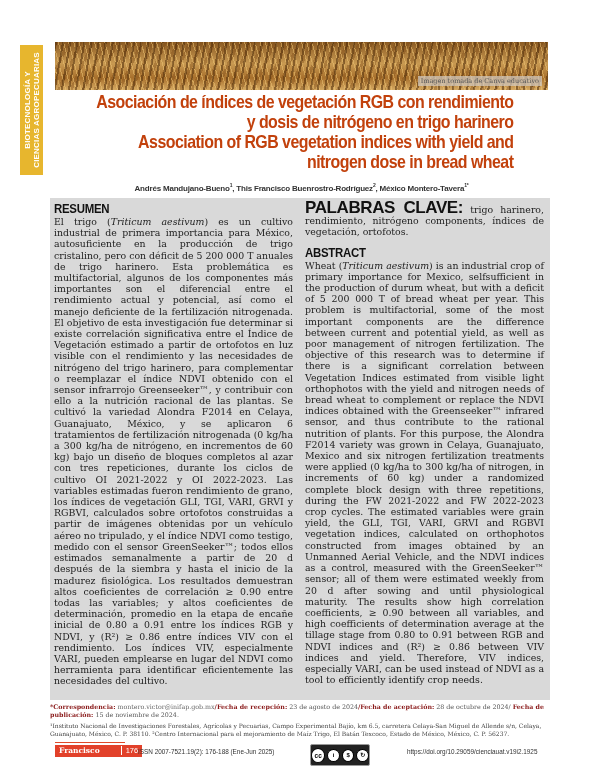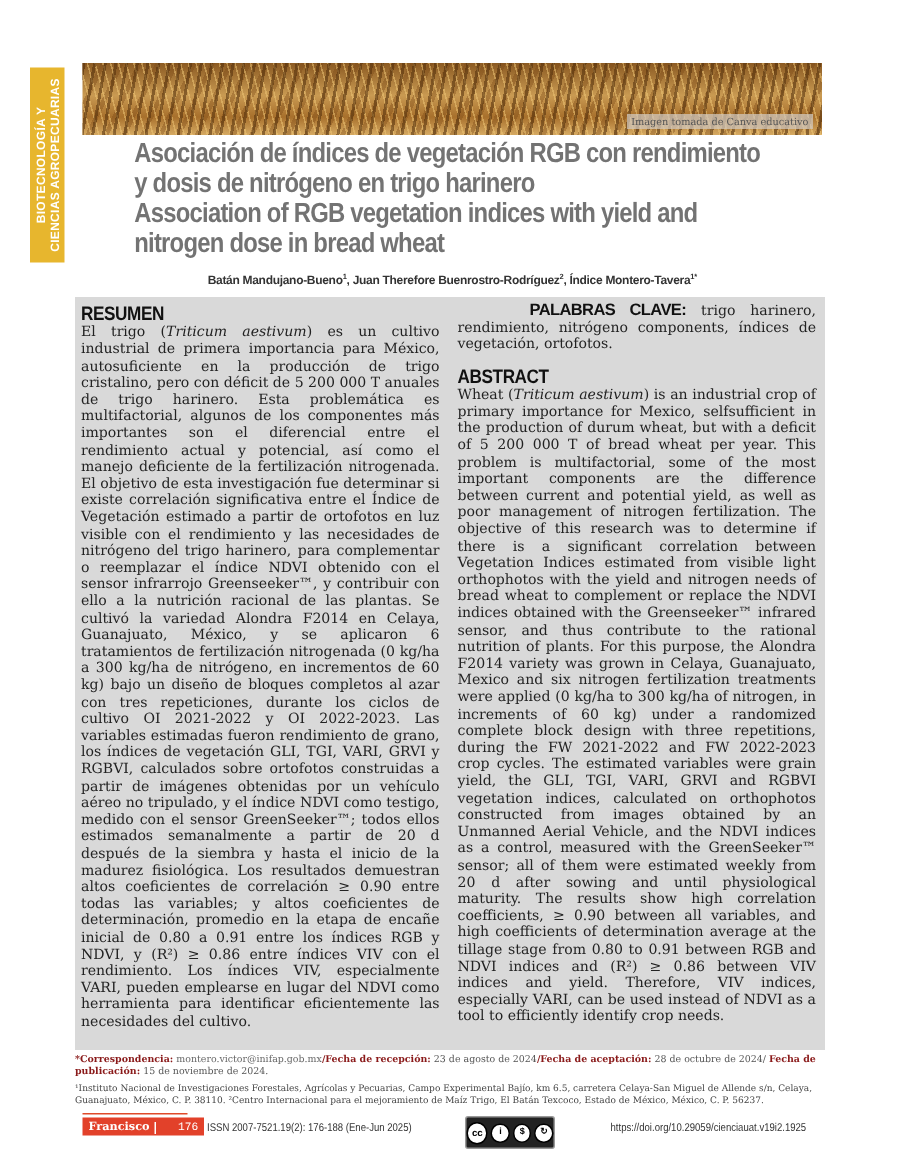--- a/index.html
+++ b/index.html
@@ -6,40 +6,40 @@
   body { width:600px; height:778px; background:#ffffff; position:relative; overflow:hidden; font-family:"DejaVu Serif", serif; color:#222; }
   .side-tab { position:absolute; left:20px; top:45px; width:23px; height:130px; background:#e7b62e; }
   .side-tab span { position:absolute; left:50%; top:50%; transform:translate(-50%,-50%) rotate(-90deg); white-space:nowrap; color:#fff; font-family:"Liberation Sans", sans-serif; font-weight:bold; font-size:8px; line-height:9px; text-align:center; letter-spacing:0.2px; }
   .banner { position:absolute; left:55px; top:42px; width:493px; height:48px; overflow:hidden;
     background:
       repeating-linear-gradient(100deg, rgba(80,45,10,0.55) 0 2px, rgba(0,0,0,0) 2px 7px),
       repeating-linear-gradient(75deg, rgba(240,200,120,0.5) 0 1px, rgba(0,0,0,0) 1px 5px),
       repeating-linear-gradient(115deg, rgba(120,70,20,0.35) 0 3px, rgba(0,0,0,0) 3px 11px),
       linear-gradient(180deg, #8b5a22 0%, #c99a52 45%, #a8702c 75%, #d6aa62 100%); }
   .banner-credit { position:absolute; right:6px; bottom:4px; background:rgba(210,200,190,0.75); color:#555; font-size:6.5px; padding:1px 3px; font-family:"DejaVu Serif", serif; }
-  .titles { position:absolute; left:55px; top:92px; width:493px; text-align:left; font-family:"Liberation Sans", sans-serif; font-weight:bold; color:#737373; }
+  .titles { position:absolute; left:55px; top:92px; width:493px; text-align:right; font-family:"Liberation Sans", sans-serif; font-weight:bold; color:#c2410c; }
   .t-line { font-size:18.5px; line-height:20px; letter-spacing:-0.6px; transform:scaleX(0.86); }
   .authors { position:absolute; left:55px; top:182px; width:493px; text-align:center; font-family:"Liberation Sans", sans-serif; font-weight:bold; font-size:8px; color:#333; letter-spacing:-0.2px; }
   .authors sup { font-size:5px; }
   .abstract-box { position:absolute; left:50px; top:198px; width:500px; height:502px; background:#d9d9d9; }
   .col { position:absolute; top:4px; font-size:9.4px; line-height:11.2px; text-align:justify; color:#222; }
   .col.left { left:4px; width:239px; }
   .col.right { left:255px; width:239px; }
   .sec-head { font-family:"Liberation Sans", sans-serif; font-weight:bold; font-size:13px; line-height:14px; color:#111; letter-spacing:-0.3px; transform:scaleX(0.88); transform-origin:left; display:inline-block; }
-  .kw-head { font-family:"Liberation Sans", sans-serif; font-weight:bold; font-size:11px; color:#111; letter-spacing:-0.4px;margin-left:48px; }
+  .kw-head { font-family:"Liberation Sans", sans-serif; font-weight:bold; font-size:17px; color:#111; letter-spacing:-0.4px; }
   p { margin:0; }
   .abstract-en-head { margin-top:8px; }
   .kw-en { margin-top:8px; }
   .footnotes { position:absolute; left:50px; top:703px; width:500px; font-size:6.3px; line-height:8px; color:#555; }
   .footnotes b { color:#8a1a1a; }
   .footnotes .aff { margin-top:3px; color:#444; font-size:6px; line-height:7.5px; }
   .rule { position:absolute; left:55px; top:742px; width:70px; height:1px; background:#e04a2a; }
   .footer { position:absolute; left:55px; top:745px; width:490px; height:16px; font-family:"Liberation Sans", sans-serif; font-size:7.5px; color:#333; }
   .journal-badge { position:absolute; left:0; top:0; height:12px; background:#e2412a; color:#fff; font-family:"DejaVu Serif", serif; font-weight:bold; font-size:7.5px; line-height:12px; padding:0 4px; }
-  .journal-badge .pg { font-family:Liberation Mono, monospace; font-weight:normal; border-left:1px solid #fff; padding-left:15px; margin-left:3px; }
+  .journal-badge .pg { font-family:Liberation Sans, sans-serif; font-weight:normal; border-left:1px solid #fff; padding-left:4px; margin-left:21px; }
   .issn { position:absolute; left:83px; top:2px; transform:scaleX(0.85); transform-origin:left; }
   .cc { position:absolute; left:255px; top:-1px; width:58px; height:20px; background:#222; border:1px solid #999; border-radius:2px; display:flex; align-items:center; justify-content:center; gap:2px; }
   .cc .circ { width:11px; height:11px; border-radius:50%; background:#fff; color:#000; font-size:6px; font-weight:bold; line-height:11px; text-align:center; border:1px solid #000; }
   .cc .circ.big { width:13px; height:13px; line-height:13px; font-size:6.5px; }
   .doi { position:absolute; right:8px; top:2px; transform:scaleX(0.85); transform-origin:right; }
 </style>
 </head>
 <body>
 
 <div class="side-tab">
@@ -51,23 +51,23 @@
 </div>
 
 <div class="titles">
   <div class="t-line">Asociación de índices de vegetación RGB con rendimiento</div>
   <div class="t-line">y dosis de nitrógeno en trigo harinero</div>
   <div class="t-line">Association of RGB vegetation indices with yield and</div>
   <div class="t-line">nitrogen dose in bread wheat</div>
 </div>
 
 <div class="authors">
-  <span>Batán Mandujano-Bueno</span><sup>1</sup>,
-  <span>Juan Therefore Buenrostro-Rodríguez</span><sup>2</sup>,
-  <span>Índice Montero-Tavera</span><sup>1*</sup>
+  <span>Andrés Mandujano-Bueno</span><sup>1</sup>,
+  <span>This Francisco Buenrostro-Rodríguez</span><sup>2</sup>,
+  <span>México Montero-Tavera</span><sup>1*</sup>
 </div>
 
 <div class="abstract-box">
   <div class="col left">
     <div class="sec-head">RESUMEN</div>
     <p><span>El trigo (</span><i>Triticum aestivum</i><span>) es un cultivo industrial de primera importancia para México, autosuficiente en la producción de trigo cristalino, pero con déficit de 5 200 000 T anuales de trigo harinero. Esta problemática es multifactorial, algunos de los componentes más importantes son el diferencial entre el rendimiento actual y potencial, así como el manejo deficiente de la fertilización nitrogenada. El objetivo de esta investigación fue determinar si existe correlación significativa entre el Índice de Vegetación estimado a partir de ortofotos en luz visible con el rendimiento y las necesidades de nitrógeno del trigo harinero, para complementar o reemplazar el índice NDVI obtenido con el sensor infrarrojo Greenseeker™, y contribuir con ello a la nutrición racional de las plantas. Se cultivó la variedad Alondra F2014 en Celaya, Guanajuato, México, y se aplicaron 6 tratamientos de fertilización nitrogenada (0 kg/ha a 300 kg/ha de nitrógeno, en incrementos de 60 kg) bajo un diseño de bloques completos al azar con tres repeticiones, durante los ciclos de cultivo OI 2021-2022 y OI 2022-2023. Las variables estimadas fueron rendimiento de grano, los índices de vegetación GLI, TGI, VARI, GRVI y RGBVI, calculados sobre ortofotos construidas a partir de imágenes obtenidas por un vehículo aéreo no tripulado, y el índice NDVI como testigo, medido con el sensor GreenSeeker™; todos ellos estimados semanalmente a partir de 20 d después de la siembra y hasta el inicio de la madurez fisiológica. Los resultados demuestran altos coeficientes de correlación ≥ 0.90 entre todas las variables; y altos coeficientes de determinación, promedio en la etapa de encañe inicial de 0.80 a 0.91 entre los índices RGB y NDVI, y (R²) ≥ 0.86 entre índices VIV con el rendimiento. Los índices VIV, especialmente VARI, pueden emplearse en lugar del NDVI como herramienta para identificar eficientemente las necesidades del cultivo.</span></p>
   </div>
 
   <div class="col right">
     <p><span class="kw-head">PALABRAS CLAVE:</span> <span>trigo harinero, rendimiento, nitrógeno components, índices de vegetación, ortofotos.</span></p>

